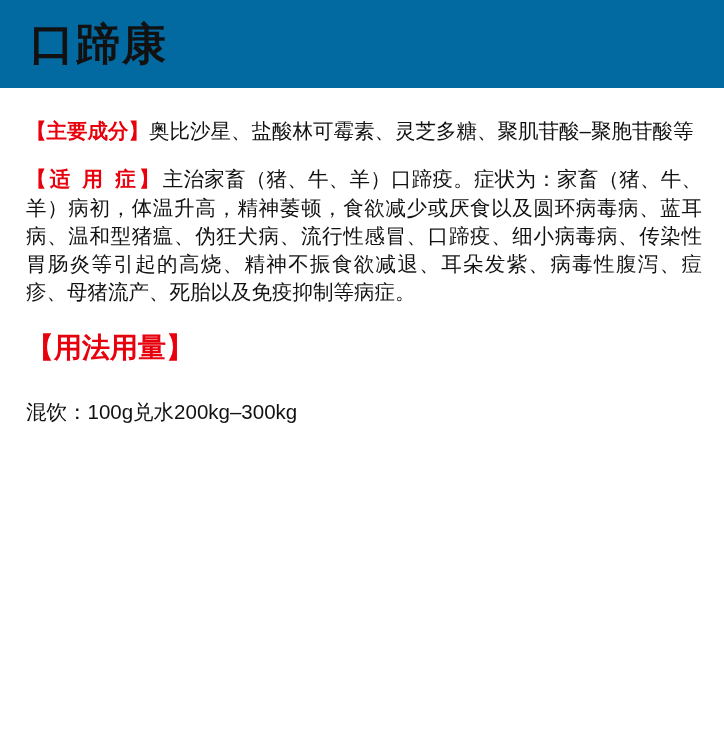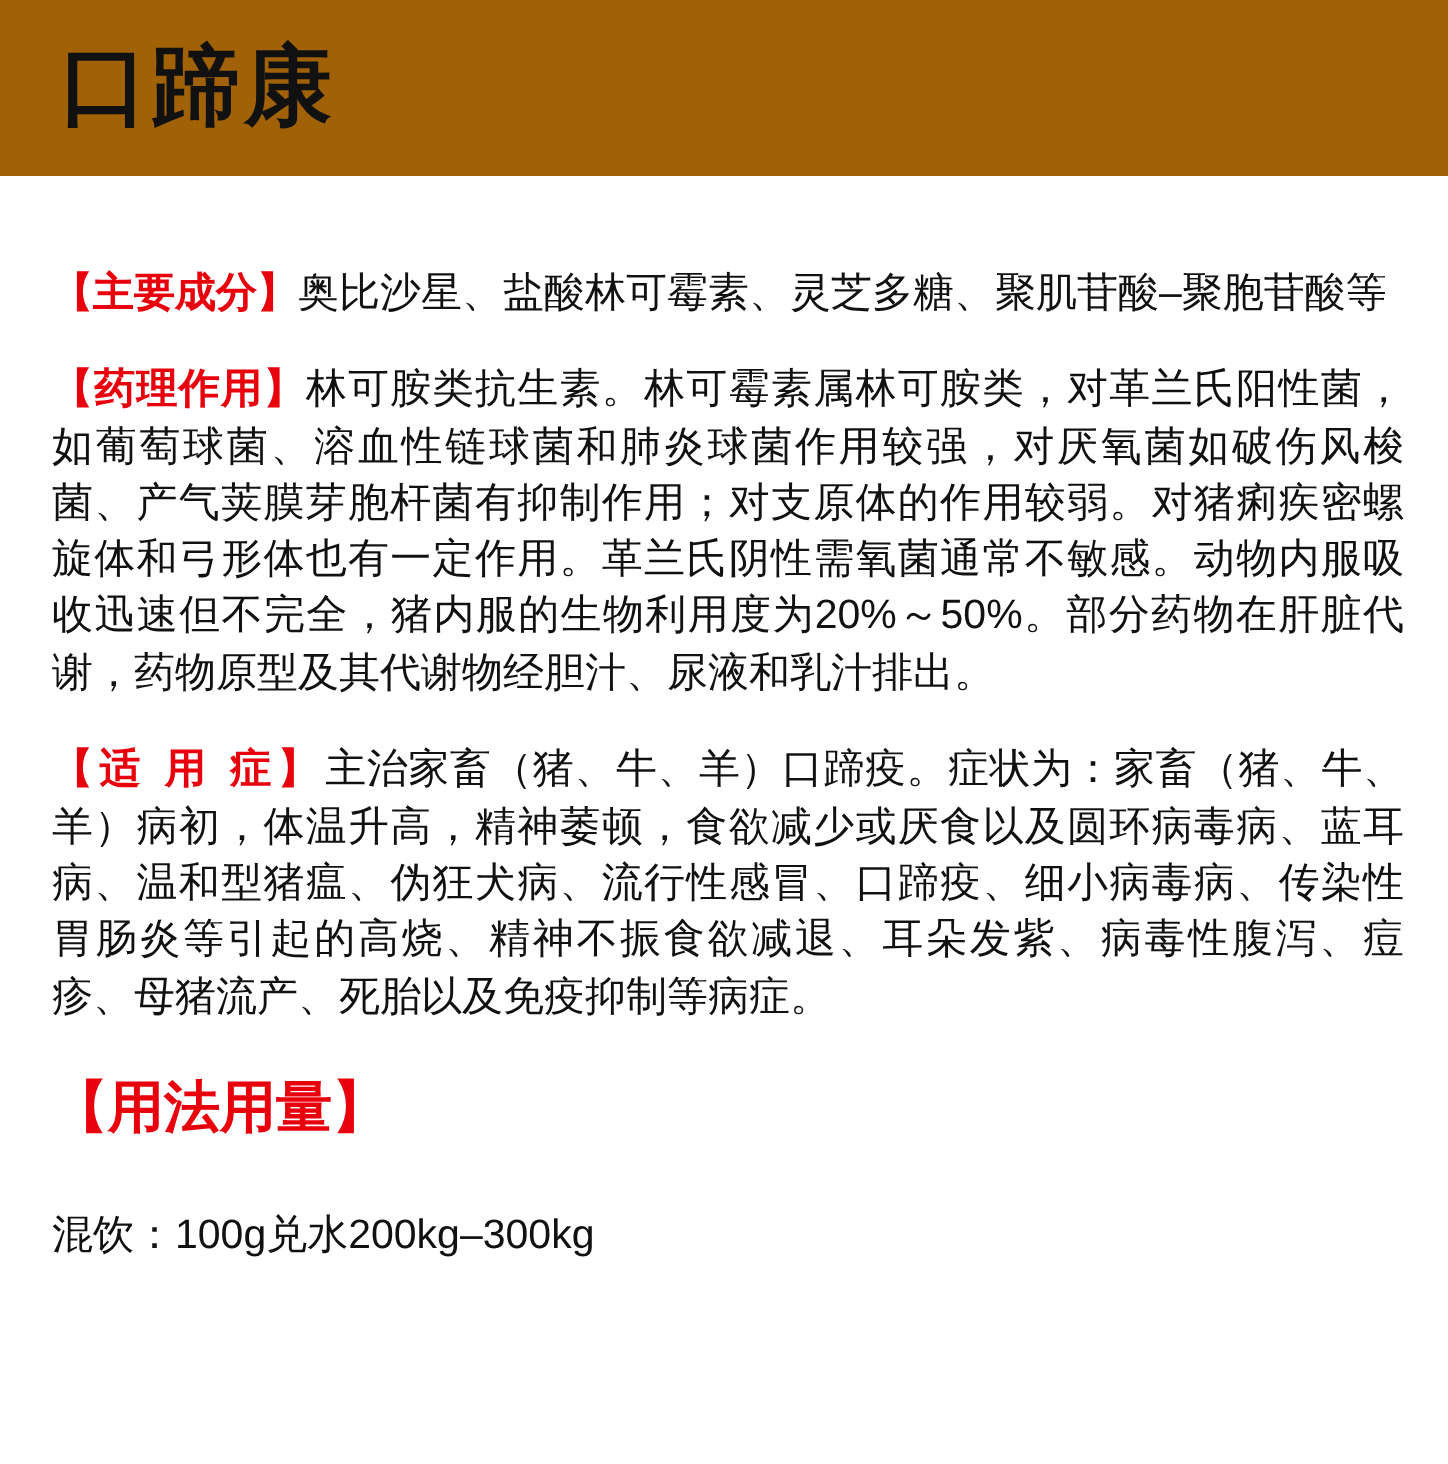--- a/index.html
+++ b/index.html
@@ -14,37 +14,37 @@
     color: #111111;
     overflow: hidden;
   }
   .page {
     width: 724px;
     height: 732px;
     position: relative;
     box-sizing: border-box;
   }
   .header-band {
-    background: #a16207;
+    background: #0369a1;
     height: 88px;
     padding: 0 0 0 30px;
     display: flex;
     align-items: center;
     box-sizing: border-box;
   }
   .product-title {
     font-size: 44px;
     font-weight: bold;
     letter-spacing: 2px;
     color: #111111;
     line-height: 1;
     font-family: "DejaVu Sans", "Liberation Sans", sans-serif;
   }
   .content {
-    padding: 24px 22px 0 26px;
+    padding: 8px 22px 0 26px;
     box-sizing: border-box;
   }
   .section {
     margin-bottom: 16px;
   }
   .section-body {
     font-size: 20.5px;
     line-height: 1.38;
     text-align: justify;
     color: #111111;
@@ -84,23 +84,20 @@
   <div class="header-band">
     <div class="product-title">口蹄康</div>
   </div>
 
   <div class="content">
 
     <div class="section">
       <p class="section-body"><span class="label">【主要成分】</span><span>奥比沙星、盐酸林可霉素、灵芝多糖、聚肌苷酸–聚胞苷酸等</span></p>
     </div>
 
-    <div class="section">
-      <p class="section-body"><span class="label">【药理作用】</span><span>林可胺类抗生素。林可霉素属林可胺类，对革兰氏阳性菌，如葡萄球菌、溶血性链球菌和肺炎球菌作用较强，对厌氧菌如破伤风梭菌、产气荚膜芽胞杆菌有抑制作用；对支原体的作用较弱。对猪痢疾密螺旋体和弓形体也有一定作用。革兰氏阴性需氧菌通常不敏感。动物内服吸收迅速但不完全，猪内服的生物利用度为20%～50%。部分药物在肝脏代谢，药物原型及其代谢物经胆汁、尿液和乳汁排出。</span></p>
-    </div>
 
     <div class="section">
       <p class="section-body"><span class="label spaced">【适 用 症】</span><span>主治家畜（猪、牛、羊）口蹄疫。症状为：家畜（猪、牛、羊）病初，体温升高，精神萎顿，食欲减少或厌食以及圆环病毒病、蓝耳病、温和型猪瘟、伪狂犬病、流行性感冒、口蹄疫、细小病毒病、传染性胃肠炎等引起的高烧、精神不振食欲减退、耳朵发紫、病毒性腹泻、痘疹、母猪流产、死胎以及免疫抑制等病症。</span></p>
     </div>
 
     <div class="section">
       <span class="dosage-label">【用法用量】</span>
       <div class="dosage-lines">
         <span class="dosage-line">混饮：100g兑水200kg–300kg</span>
       </div>

